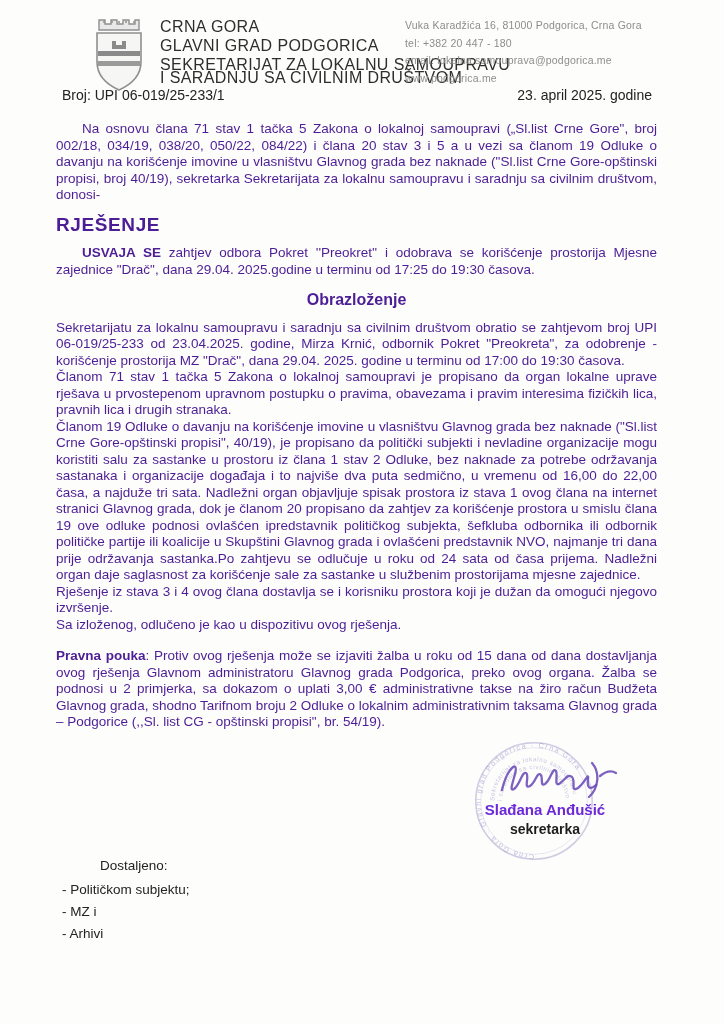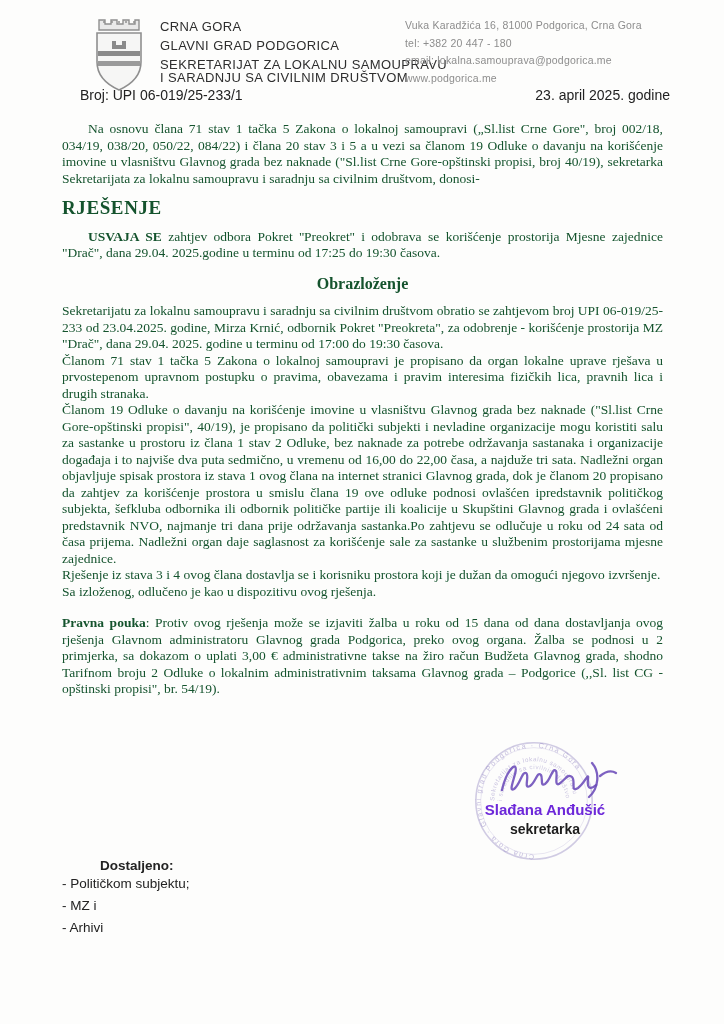--- a/index.html
+++ b/index.html
@@ -3,44 +3,44 @@
 <meta charset="utf-8">
 <style>
   html,body{margin:0;padding:0;background:#e8e8e8;}
   .page{
     position:relative;width:724px;height:1024px;margin:0 auto;
     background:#fdfdfc;overflow:hidden;
     font-family:"Liberation Sans", sans-serif;color:#1f1f1f;
   }
   
   .coa{position:absolute;top:13px;left:88px;width:62px;height:80px;}
-  .org-block{position:absolute;top:20px;left:160px;font-size:13px;color:#2e2e2e;letter-spacing:.4px;}
+  .org-block{position:absolute;top:20px;left:160px;font-size:16px;color:#2e2e2e;letter-spacing:.4px;}
   .org-line{line-height:13px;}
   .org-line.l1{margin-bottom:6px;}
   .org-line.l2{margin-bottom:6px;}
   .contact-block{position:absolute;top:17px;left:405px;font-size:10.5px;color:#8d8d8d;line-height:17.5px;letter-spacing:.2px;}
-  .ref-line{position:absolute;top:87px;left:80px;width:600px;display:flex;justify-content:space-between;font-size:14px;color:#222;}
+  .ref-line{position:absolute;top:87px;left:62px;width:600px;display:flex;justify-content:space-between;font-size:14px;color:#222;}
   .ref-date{padding-right:10px;}
   
-  .content{position:absolute;top:121px;left:62px;width:601px;font-size:13.5px;line-height:16.5px;text-align:justify;color:#14532d;font-family:Liberation Serif, serif;}
+  .content{position:absolute;top:121px;left:56px;width:601px;font-size:13.5px;line-height:16.5px;text-align:justify;color:#4c1d95;}
   .content p{margin:0;}
   .indent{text-indent:26px;}
   .doc-heading{text-align:left;font-weight:bold;font-size:19px;margin:13px 0 12px 0;letter-spacing:.6px;}
   .doc-subheading{text-align:center;font-weight:bold;font-size:16px;margin:14px 0 11px 0;}
   .legal{margin-top:15px !important;}
   b.inlinehead{font-weight:bold;}
   
   .sig-area{position:absolute;top:735px;left:430px;width:230px;height:130px;}
   .stamp{position:absolute;top:2px;left:38px;width:132px;height:128px;opacity:.85;}
   .signature-ink{position:absolute;top:15px;left:62px;width:132px;height:56px;}
   .sig-name{position:absolute;top:66px;left:10px;width:210px;text-align:center;font-size:15px;font-weight:600;color:#6d28d9;}
   .sig-title{position:absolute;top:86px;left:10px;width:210px;text-align:center;font-size:14px;font-weight:700;color:#1d1d1d;}
   
   .distribution{position:absolute;top:858px;left:62px;font-size:13.5px;color:#232323;}
-  .distribution .dist-label{padding-left:38px;font-weight:bold;}
+  .distribution .dist-label{padding-left:38px;margin-bottom:6px;}
   .distribution .dist-item{line-height:22px;}
 </style>
 </head>
 <body>
 
 <div class="page">
 
   <svg class="coa" viewBox="0 0 62 80">
     <path d="M11 17 L11 7 L17 7 L17 11 L23 11 L23 7 L29 7 L29 11 L35 11 L35 7 L41 7 L41 11 L47 11 L47 7 L51 7 L51 17 Z" fill="#e9e9e9" stroke="#8f8f8f" stroke-width="1.4"></path>
     <circle cx="16" cy="9" r="1" fill="#8f8f8f"></circle>

